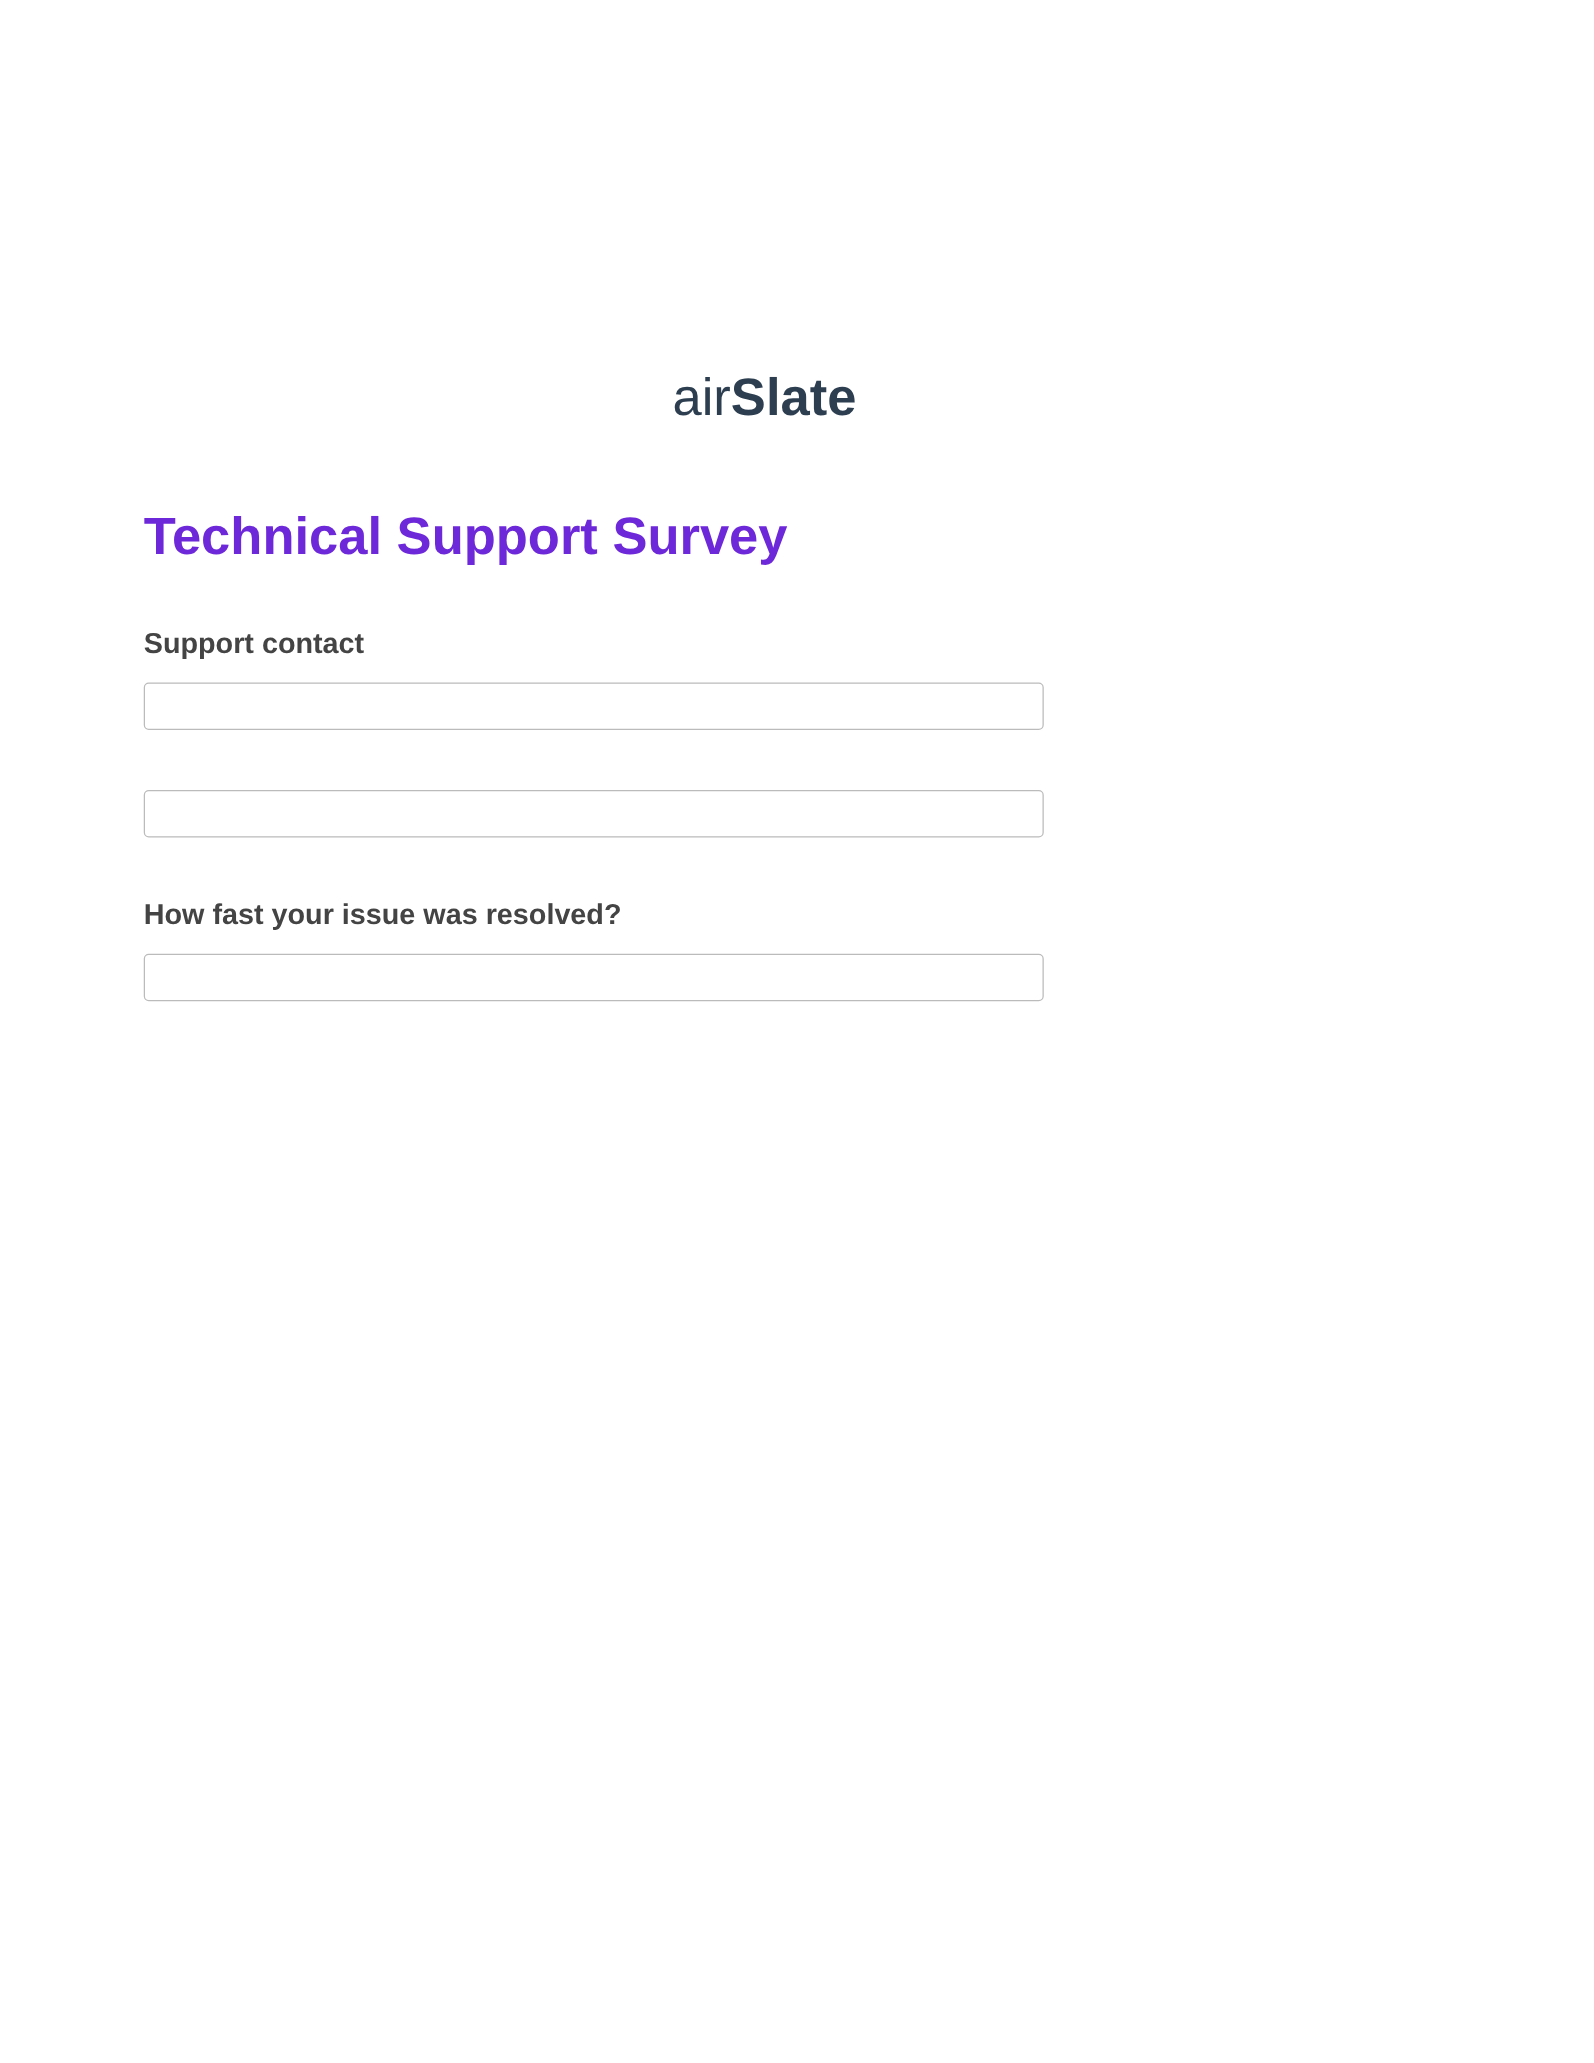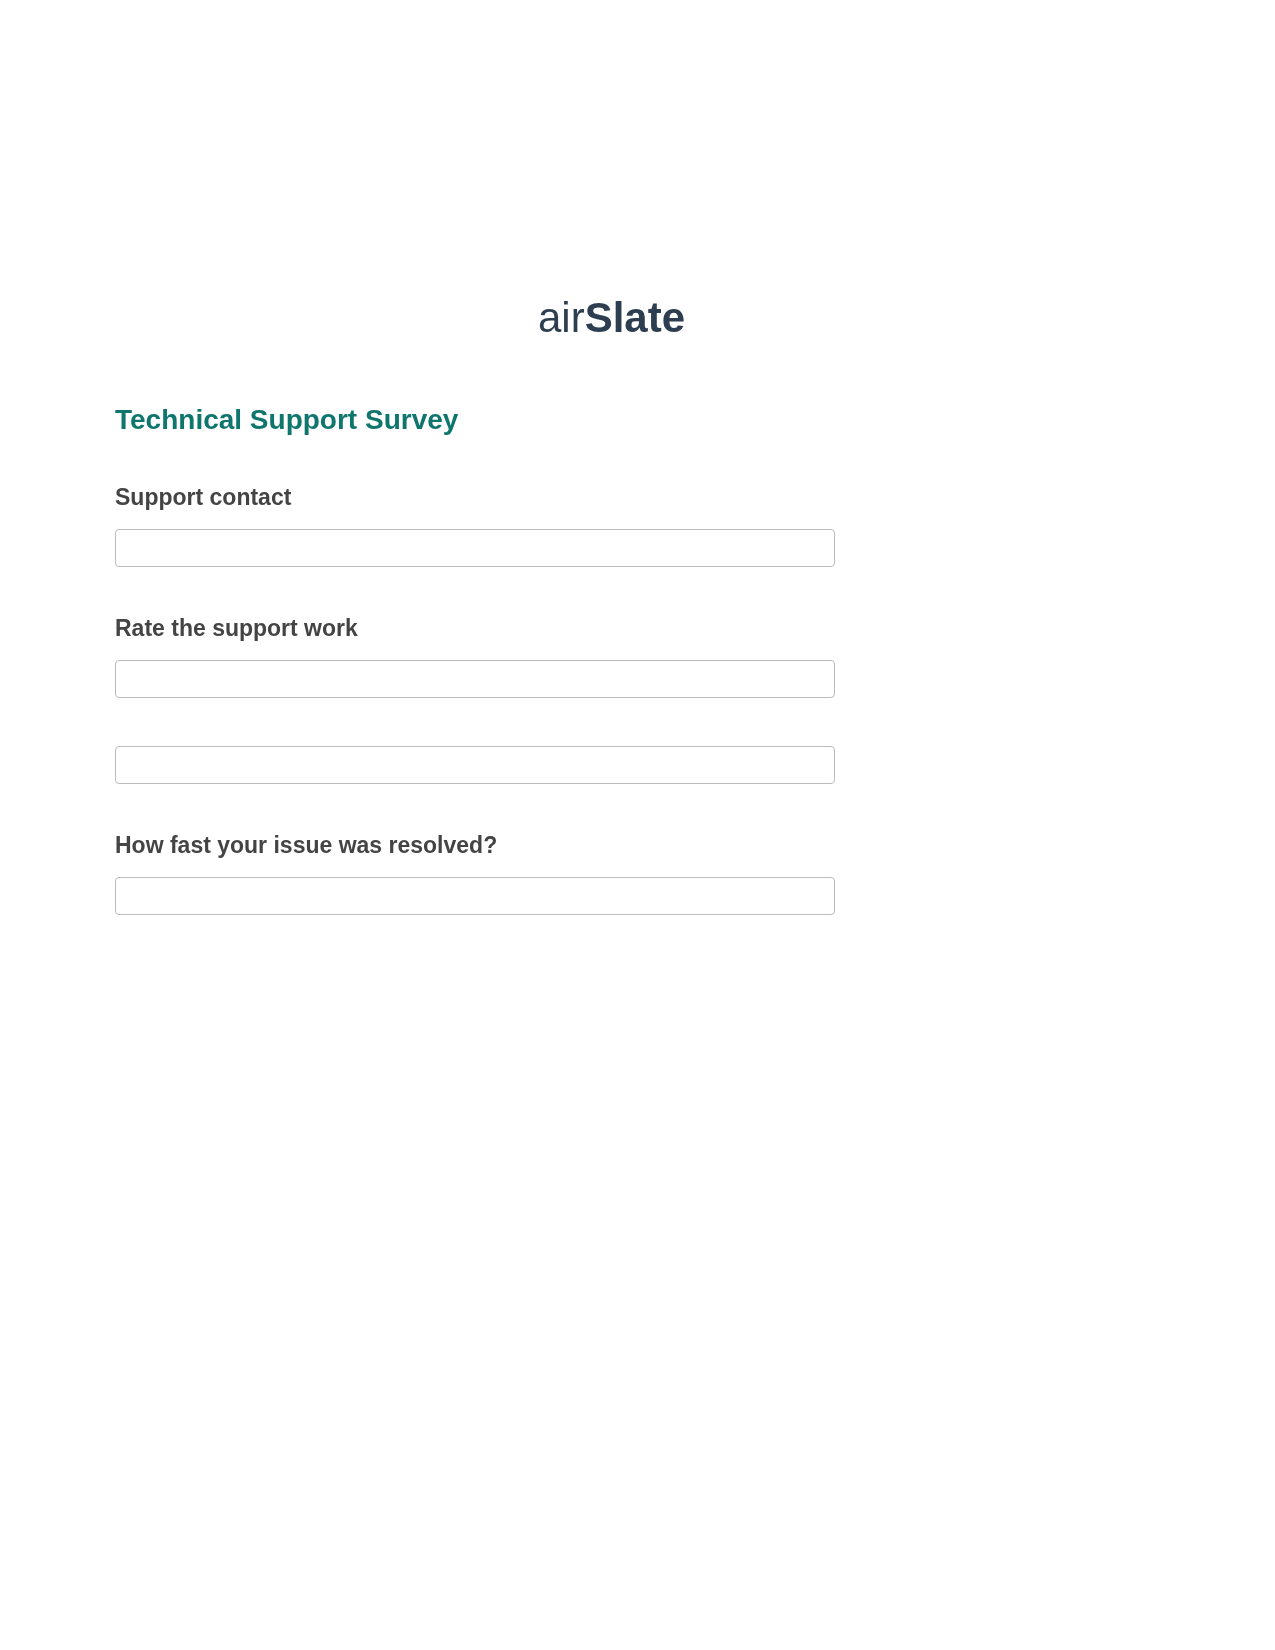--- a/index.html
+++ b/index.html
@@ -19,23 +19,23 @@
       padding: 290px 115px 12px 115px;
     }
     .logo-wrap {
       text-align: center;
       margin-bottom: 50px;
     }
     .logo {
       display: inline-block;
     }
     .page-title {
-      font-size: 28px;
+      font-size: 42px;
       font-weight: 700;
-      color: #0f766e;
+      color: #6d28d9;
       margin-bottom: 48px;
     }
     .form-group {
       margin-bottom: 48px;
     }
     .form-label {
       display: block;
       font-size: 23px;
       font-weight: 700;
       color: #444444;
@@ -63,24 +63,20 @@
     </div>
   </div>
 
   <h1 class="page-title">Technical Support Survey</h1>
 
   <div class="form-group">
     <label class="form-label">Support contact</label>
     <input type="text" class="form-input" value="" style="">
   </div>
 
-  <div class="form-group">
-    <label class="form-label">Rate the support work</label>
-    <input type="text" class="form-input" value="" style="">
-  </div>
 
   <div class="form-group">
     <input type="text" class="form-input" value="" style="">
   </div>
 
   <div class="form-group">
     <label class="form-label">How fast your issue was resolved?</label>
     <input type="text" class="form-input" value="" style="">
   </div>
 </div>

